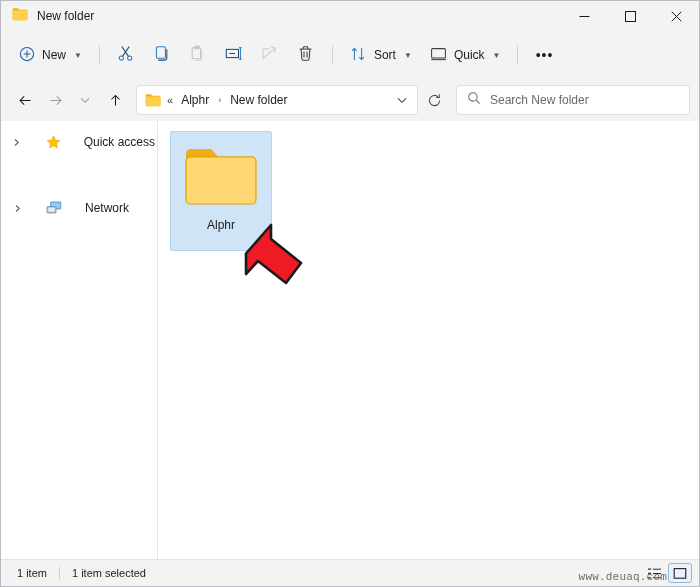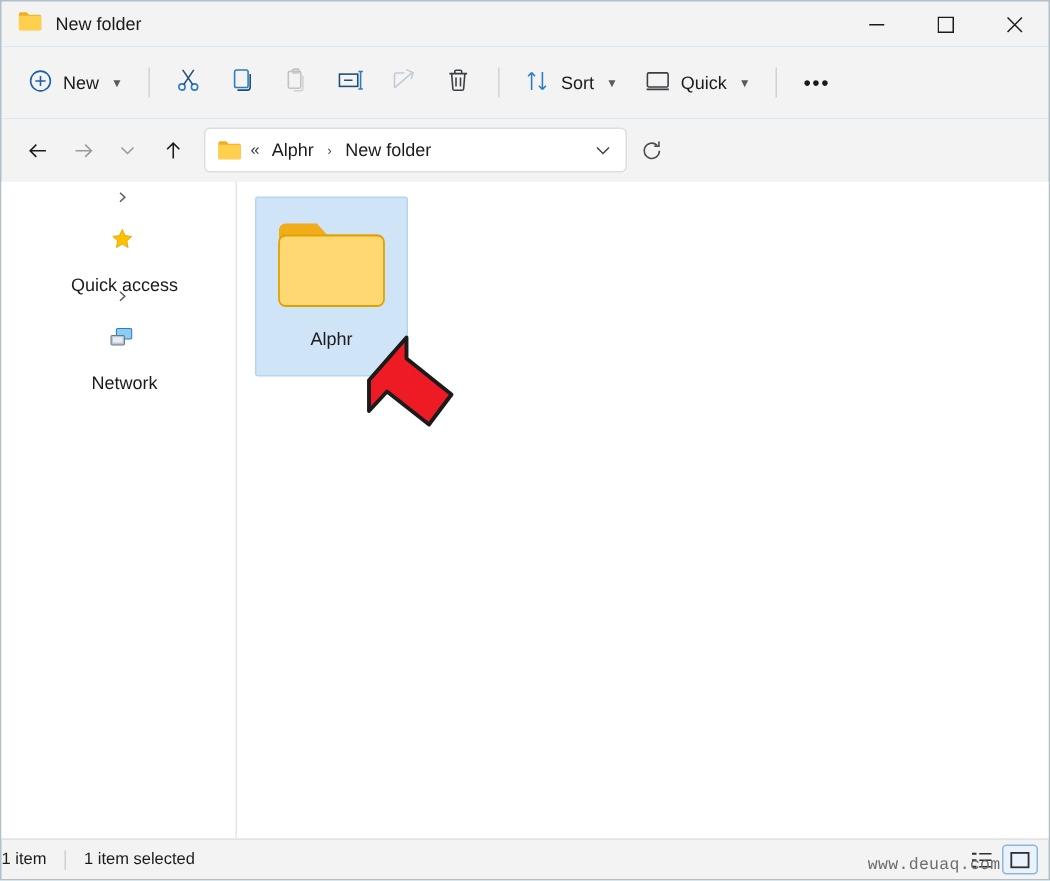--- a/index.html
+++ b/index.html
@@ -8,21 +8,21 @@
     font-family:"Liberation Sans", sans-serif;
     background:#ffffff;
     -webkit-font-smoothing:antialiased;
     overflow:hidden;
   }
   #window{
     position:relative;
     width:700px;height:587px;
     box-sizing:border-box;
     border:1px solid #b9bcc0;
-    background:#7dd3fc;
+    background:#ec4899;
     display:flex;flex-direction:column;text-align:right;
   }
 
   
   #titlebar{
     height:30px;flex:0 0 30px;
     background:#f3f3f3;
     display:flex;align-items:center;
     position:relative;
   }
@@ -91,21 +91,21 @@
   
   #body{flex:1;display:flex;background:#ffffff;min-height:0;}
   #sidebar{
     width:157px;flex:0 0 157px;
     background:#ffffff;
     border-right:1px solid #e6e6e6;
     padding-top:6px;box-sizing:border-box;
   }
   .nav-item{
     height:30px;display:flex;align-items:center;
-    padding-left:4px;margin:0 2px;border-radius:4px;gap:16px;flex-direction:column;
+    padding-left:4px;margin:0 2px;border-radius:4px;gap:16px;
   }
   .nav-item.selected{background:#e4e4e4;}
   .nav-exp{
     width:20px;height:24px;display:flex;align-items:center;justify-content:center;
     color:#5b5b5b;font-size:9px;
   }
   .nav-ico{width:22px;display:flex;align-items:center;justify-content:center;}
   .nav-label{font-size:12px;color:#1b1b1b;margin-left:4px;white-space:nowrap;}
   .nav-gap{height:12px;}
 
@@ -117,21 +117,21 @@
     background:#cfe4f7;border:1px solid #b4d5f0;border-radius:2px;
     display:flex;flex-direction:column;align-items:center;
     padding-top:13px;box-sizing:border-box;
   }
   .tile-label{font-size:12px;color:#1b1b1b;margin-top:7px;}
 
   
   #status{
     height:26px;flex:0 0 26px;background:#f3f3f3;
     border-top:1px solid #e3e3e3;
-    display:flex;align-items:center;padding-left:0;gap:0;position:relative;
+    display:flex;align-items:center;padding-left:16px;gap:0;position:relative;
   }
   .st-text{font-size:11px;color:#1b1b1b;}
   .st-sep{width:1px;height:13px;background:#cfcfcf;margin:0 12px;}
   .st-spacer{flex:1;}
   .view-btns{display:flex;align-items:center;gap:2px;padding-right:7px;}
   .view-btn{
     width:24px;height:20px;display:flex;align-items:center;justify-content:center;
     border-radius:3px;color:#303030;
   }
   .view-btn.active{border:1px solid #8ab6e0;background:#eaf3fc;box-sizing:border-box;}
@@ -328,20 +328,29 @@
       </span>
     </div>
 
     <div id="refresh">
       <svg width="15" height="15" viewBox="0 0 15 15">
         <path d="M12.6 7.5a5.1 5.1 0 1 1-1.6-3.7" fill="none" stroke="#4b4b4b" stroke-width="1.05"></path>
         <path d="M12.3 1.3v3.1H9.2" fill="none" stroke="#4b4b4b" stroke-width="1.05"></path>
       </svg>
     </div>
 
+    <div id="search">
+      <span>
+        <svg width="14" height="14" viewBox="0 0 14 14">
+          <circle cx="5.9" cy="5.9" r="4.2" fill="none" stroke="#6a6a6a" stroke-width="1.05"></circle>
+          <path d="M9.2 9.2l3.4 3.4" stroke="#6a6a6a" stroke-width="1.05"></path>
+        </svg>
+      </span>
+      <span id="search-ph">Search New folder</span>
+    </div>
   </div>
 
   <div id="body">
 
     <div id="sidebar">
 
       <div class="nav-item">
         <span class="nav-exp">
           <svg width="9" height="9" viewBox="0 0 9 9">
               <path d="M3 1.5l3.2 3-3.2 3" fill="none" stroke="#5b5b5b" stroke-width="1.05"></path>

